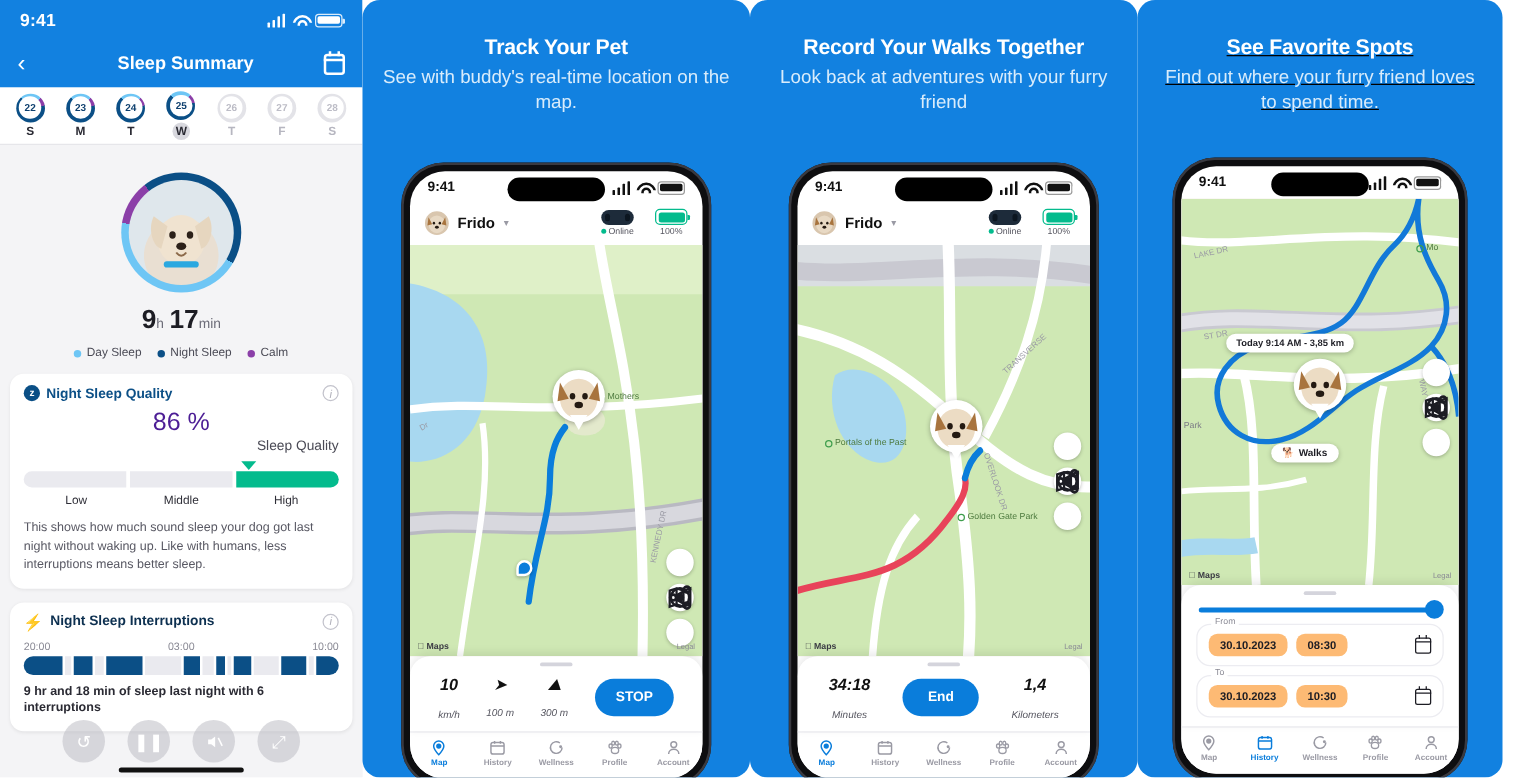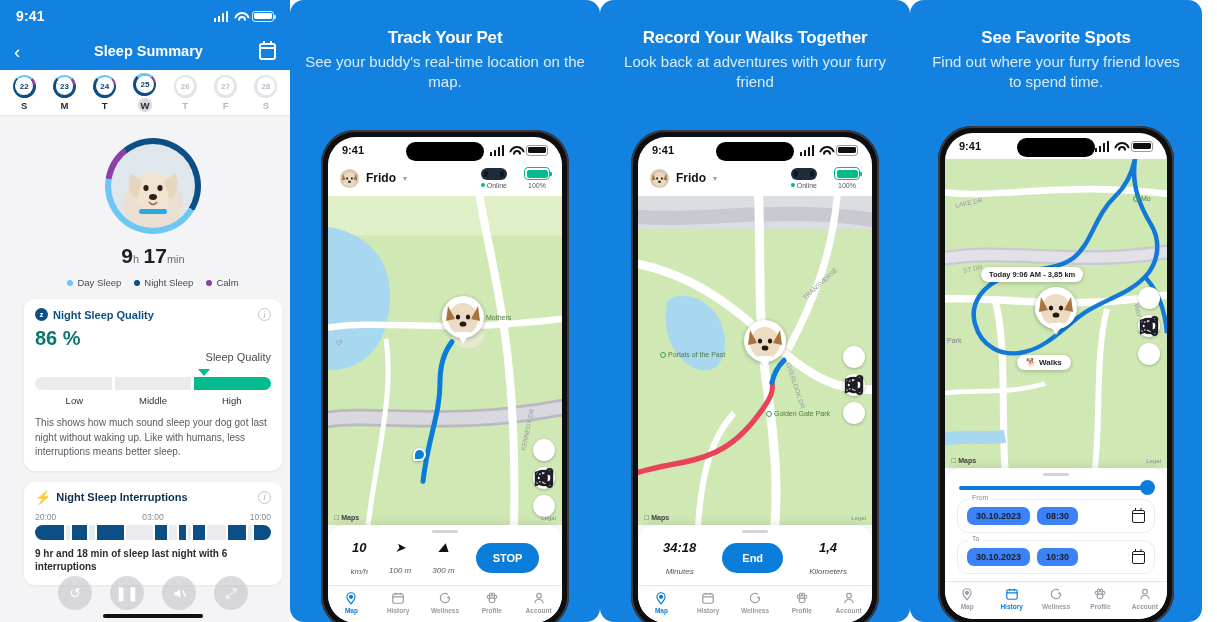--- a/index.html
+++ b/index.html
@@ -44,21 +44,21 @@
   .day-ring.on { background: conic-gradient(#6ec6f5 0 12%, #8b3fa8 12% 22%, #0b4f86 22% 88%, #6ec6f5 88% 100%); }
   .day-ring.off { background: #e3e3e8; color: #bcbcc6; }
   .day-ring i { position: absolute; inset: 2.6px; background: #fff; border-radius: 50%;
     display: flex; align-items: center; justify-content: center; font-style: normal; }
   .day-lb { font-size: 9.5px; font-weight: bold; color: #2a2a33; }
   .day-lb.dim { color: #b6b6c0; }
   .day-lb.sel { background: #d8d8de; color:#2a2a33; border-radius: 50%; width: 14px; height: 14px;
     display:flex; align-items:center; justify-content:center; }
 
   .p1-body { position:absolute; top:116px; left:0; right:0; bottom:0; background:#f4f4f6;
-    overflow:hidden;margin-left:16px; }
+    overflow:hidden; }
   .avatar-wrap { margin: 22px auto 0; width: 96px; height: 96px; border-radius: 50%;
     background: conic-gradient(from 200deg,#6ec6f5 0 22%, #8b3fa8 22% 34%, #0b4f86 34% 78%, #6ec6f5 78% 100%);
     display:flex; align-items:center; justify-content:center; }
   .avatar { width: 84px; height: 84px; border-radius: 50%; overflow:hidden; position:relative;
     background: radial-gradient(circle at 50% 72%, #e9dfd2 0 40%, #dfe7ec 41% 100%); }
   .dogface { position:absolute; left:50%; top:52%; transform:translate(-50%,-50%); width:62px; height:58px; }
   .dur { text-align:center; margin-top: 10px; color:#1d1d24; }
   .dur .n { font-size: 21px; font-weight: bold; }
   .dur .u { font-size: 11px; color:#6c6c78; }
   .legend { display:flex; justify-content:center; gap: 13px; margin-top: 9px; }
@@ -67,21 +67,21 @@
 
   .card { background:#fff; border-radius: 11px; margin: 11px 8px 0; padding: 9px 11px 11px;
     box-shadow: 0 1px 3px rgba(0,0,0,.07); }
   .card-hd { display:flex; align-items:center; gap:5px; }
   .card-hd .t { font-size: 11px; font-weight: bold; color:#0b4f86; flex:1; }
   .info-ic { width:13px; height:13px; border-radius:50%; border:1.2px solid #c3c3cc; color:#b0b0ba;
     font-size:9px; display:flex; align-items:center; justify-content:center; font-style:italic; }
   .moon-ic { width:13px;height:13px;border-radius:50%;background:#0b4f86;color:#fff;font-size:8px;
     display:flex;align-items:center;justify-content:center;font-weight:bold; }
   .bolt-ic { font-size:13px; color:#0d3050; line-height:1; }
-  .pct { font-size: 20px; font-weight: bold; color:#0f766e; margin-top:6px; }
+  .pct { text-align:center; font-size: 20px; font-weight: normal; color:#4c1d95; margin-top:6px; }
   .pct-sub { text-align:right; font-size:11px; color:#4a4a55; margin-top:1px; }
   .qual { margin-top: 14px; position:relative; }
   .qbar { display:flex; gap:3px; }
   .qseg { height:13px; flex:1; background:#eaeaef; }
   .qseg:first-child{border-radius:7px 0 0 7px;}
   .qseg:last-child{border-radius:0 7px 7px 0; background:#03bb8d;}
   .qmark { position:absolute; right: 26%; top:-8px; width:0;height:0;
     border-left:6px solid transparent;border-right:6px solid transparent;border-top:7px solid #03bb8d; }
   .qlabels { display:flex; margin-top:5px; }
   .qlabels span { flex:1; text-align:center; font-size:9.5px; color:#2f2f38; }
@@ -98,21 +98,21 @@
   .vidctl { position:absolute; left:0; right:0; bottom:12px; display:flex; align-items:center;
     justify-content:center; gap:18px; }
   .vb { width:34px;height:34px;border-radius:50%;background:rgba(190,190,196,.55);
     display:flex;align-items:center;justify-content:center;color:#fff;font-size:14px; }
   .homebar { position:absolute; left:50%; transform:translateX(-50%); bottom:4px; width:100px;
     height:4px; background:#111; border-radius:3px; }
 
   
   .mp { position: relative; width: 310px; height: 622px; background: #1281E0;
     border-radius: 14px; overflow: hidden; }
-  .mp.last { width: 292px; }
+  .mp.last { width: 292px; text-decoration: underline; }
   .mp-head { text-align:center; padding: 28px 14px 0; }
   .mp-h1 { color:#fff; font-size: 17px; font-weight: bold; letter-spacing:-.2px; }
   .mp-h2 { color:#d9ecfb; font-size: 15px; line-height:1.3; margin-top: 4px; }
 
   .phone { position:absolute; left:50%; transform:translateX(-50%); bottom:-8px;
     width: 248px; height: 500px; background: #0e0e10; border-radius: 34px;
     padding: 7px; box-shadow: 0 0 0 2px #3a3a40 inset; }
   .mp.last .phone { width: 236px; bottom: -4px; }
   .screen { width:100%; height:100%; background:#fff; border-radius: 28px; overflow:hidden;
     position:relative; display:flex; flex-direction:column; }
@@ -187,21 +187,21 @@
     font-weight:bold;color:#1d1d24;box-shadow:0 1px 4px rgba(0,0,0,.25);white-space:nowrap;}
   .pill{position:absolute;background:#fff;border-radius:11px;padding:3px 9px;font-size:8px;
     font-weight:bold;color:#1d1d24;box-shadow:0 1px 4px rgba(0,0,0,.25);display:flex;gap:3px;align-items:center;}
 
   .slider{padding:10px 14px 2px;}
   .strack{height:4px;background:#0a7ddb;border-radius:2px;position:relative;}
   .sknob{position:absolute;right:-2px;top:-6px;width:15px;height:15px;border-radius:50%;background:#0a7ddb;}
   .dtrow{margin:7px 12px 0;border:1px solid #ececf1;border-radius:11px;padding:7px 9px;
     display:flex;align-items:center;gap:7px;position:relative;}
   .dtlabel{position:absolute;top:-6px;left:11px;background:#fff;padding:0 3px;font-size:7px;color:#8a8a95;}
-  .dtchip{background:#3b82f6;border-radius:7px;padding:4px 9px;font-size:9px;font-weight:bold;color:#1d1d24;}
+  .dtchip{background:#fdba74;border-radius:7px;padding:4px 9px;font-size:9px;font-weight:bold;color:#1d1d24;}
   .dtrow .sp{flex:1;}
   .cal2{width:13px;height:13px;border:1.4px solid #1d1d24;border-radius:2px;position:relative;}
   .cal2::before{content:"";position:absolute;left:-1.4px;right:-1.4px;top:2.4px;height:1.4px;background:#1d1d24;}
   .cal2::after{content:"";position:absolute;left:2px;top:-3px;width:1.4px;height:3px;background:#1d1d24;box-shadow:5.5px 0 0 #1d1d24;}
 </style>
 </head>
 <body>
 
 <div class="stage">
 
@@ -375,21 +375,21 @@
         </div>
         <div class="vb">⤢</div>
       </div>
       <div class="homebar"></div>
     </div>
   </div>
 
   <div class="mp">
     <div class="mp-head">
       <div class="mp-h1">Track Your Pet</div>
-      <div class="mp-h2">See your buddy's real-time location on the map.</div>
+      <div class="mp-h2">See with buddy's real-time location on the map.</div>
     </div>
     <div class="phone">
       <div class="screen">
         <div class="ios-status">
           <div class="ios-time">9:41</div>
           <div class="notch"></div>
           <div class="ios-sys">
             <div class="bars dk">
                 <i></i>
                 <i></i>
@@ -771,21 +771,21 @@
           <div class="road-txt" style="left:10px;top:40px;transform:rotate(-12deg)">LAKE DR</div>
           <div class="road-txt" style="left:18px;top:106px;transform:rotate(-10deg)">ST DR</div>
           <div class="road-txt" style="left:186px;top:148px;transform:rotate(78deg)">WAY</div>
           <div class="mlabel" style="left:188px;top:36px">
             <span class="pin"></span>
             <span>Mo</span>
           </div>
           <div class="mlabel grey" style="left:2px;top:178px">
             <span>Park</span>
           </div>
-          <div class="tooltip" style="left:36px;top:108px">Today 9:06 AM - 3,85 km</div>
+          <div class="tooltip" style="left:36px;top:108px">Today 9:14 AM - 3,85 km</div>
           <div class="dogpin" style="left:90px;top:128px">
             <div class="bub">
               <svg viewBox="0 0 42 42">
                   <ellipse cx="21" cy="23" rx="15" ry="16" fill="#ecdcc4"></ellipse>
                   <path d="M6 10l7 13-9 2z" fill="#a8743e"></path>
                   <path d="M36 10l-7 13 9 2z" fill="#a8743e"></path>
                   <ellipse cx="16" cy="21" rx="2.2" ry="2.6" fill="#241a12"></ellipse>
                   <ellipse cx="26" cy="21" rx="2.2" ry="2.6" fill="#241a12"></ellipse>
                   <ellipse cx="21" cy="28" rx="3.4" ry="2.6" fill="#241a12"></ellipse>
                 </svg>

